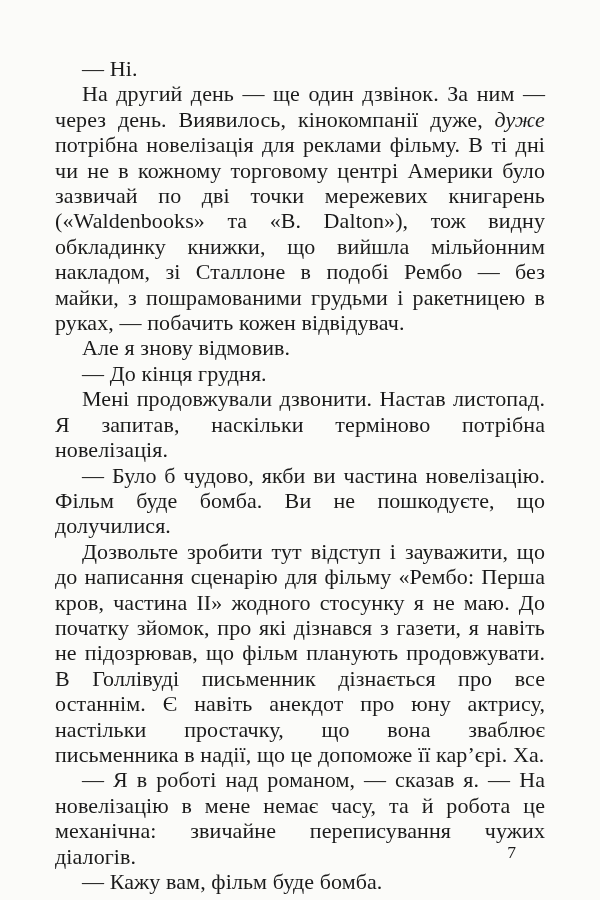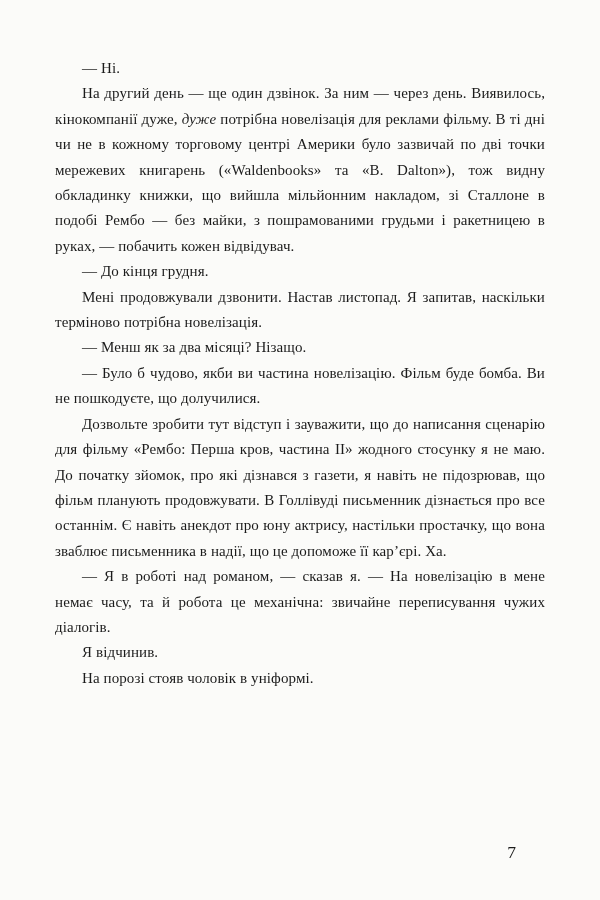--- a/index.html
+++ b/index.html
@@ -18,44 +18,45 @@
     position: relative;
     box-sizing: border-box;
     width: 600px;
     height: 900px;
     padding: 56px 55px 0 55px;
   }
   .text-block p {
     margin: 0;
     text-indent: 27px;
     text-align: justify;
-    font-size: 15px;
+    font-size: 22px;
     line-height: 25.4px;
     letter-spacing: 0.1px;
   }
   .text-block p em {
   }
   .page-number {
     position: absolute;
     right: 84px;
     top: 840px;
     font-size: 17.5px;
     line-height: 25px;
   }
 </style>
 </head>
 <body>
 
 <div class="page">
   <div class="text-block">
       <p><span>— Ні.</span></p>
       <p><span>На другий день — ще один дзвінок. За ним — через день. Виявилось, кінокомпанії дуже, </span><em>дуже</em><span> потрібна новелізація для реклами фільму. В ті дні чи не в кожному торговому центрі Америки було зазвичай по дві точки мережевих книгарень («Waldenbooks» та «B. Dalton»), тож видну обкладинку книжки, що вийшла мільйонним накладом, зі Сталлоне в подобі Рембо — без майки, з пошрамованими грудьми і ракетницею в руках, — побачить кожен відвідувач.</span></p>
+      <p><span>Але я знову відмовив.</span></p>
       <p><span>— До кінця грудня.</span></p>
       <p><span>Мені продовжували дзвонити. Настав листопад. Я запитав, наскільки терміново потрібна новелізація.</span></p>
-      <p><span>— Менш як за два місяці? Нізащо.</span></p>
       <p><span>— Було б чудово, якби ви частина новелізацію. Фільм буде бомба. Ви не пошкодуєте, що долучилися.</span></p>
       <p><span>Дозвольте зробити тут відступ і зауважити, що до написання сценарію для фільму «Рембо: Перша кров, частина II» жодного стосунку я не маю. До початку зйомок, про які дізнався з газети, я навіть не підозрював, що фільм планують продовжувати. В Голлівуді письменник дізнається про все останнім. Є навіть анекдот про юну актрису, настільки простачку, що вона зваблює письменника в надії, що це допоможе її кар’єрі. Ха.</span></p>
       <p><span>— Я в роботі над романом, — сказав я. — На новелізацію в мене немає часу, та й робота це механічна: звичайне переписування чужих діалогів.</span></p>
+      <p><span>— Кажу вам, фільм буде бомба.</span></p>
       <p><span>Я відчинив.</span></p>
       <p><span>На порозі стояв чоловік в уніформі.</span></p>
     </div>
   <div class="page-number">7</div>
 </div>
 
 </body></html>

